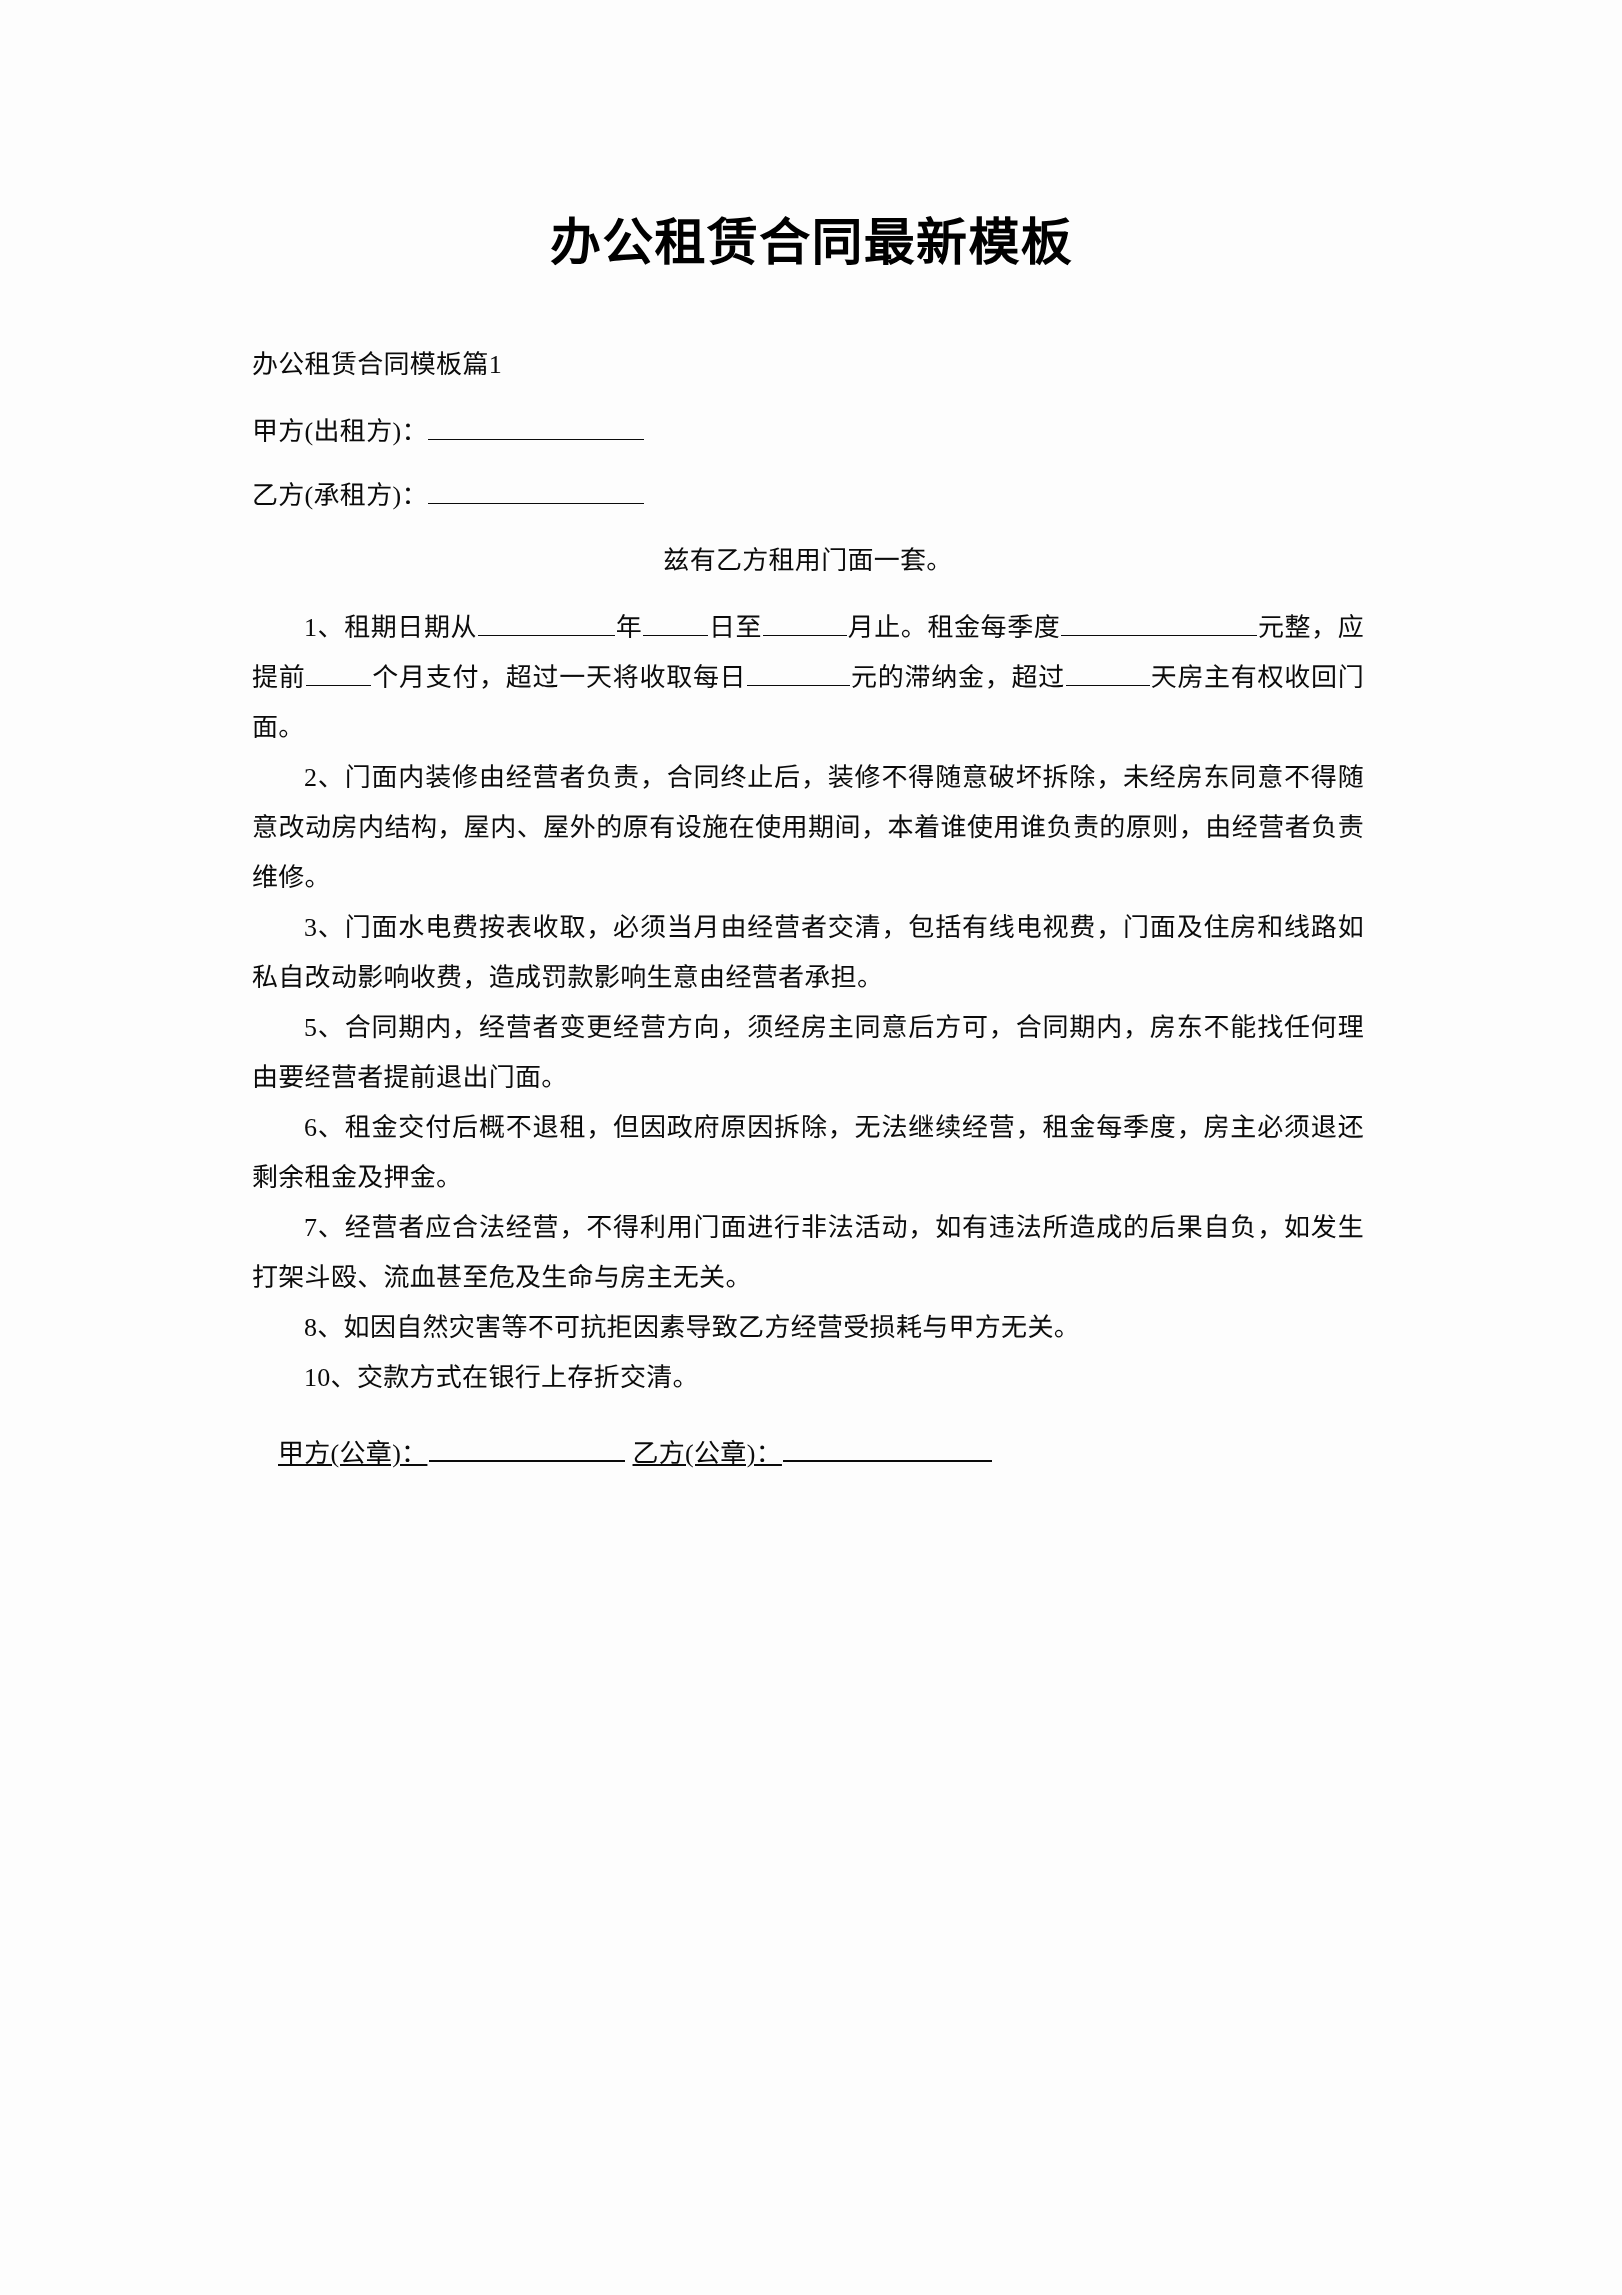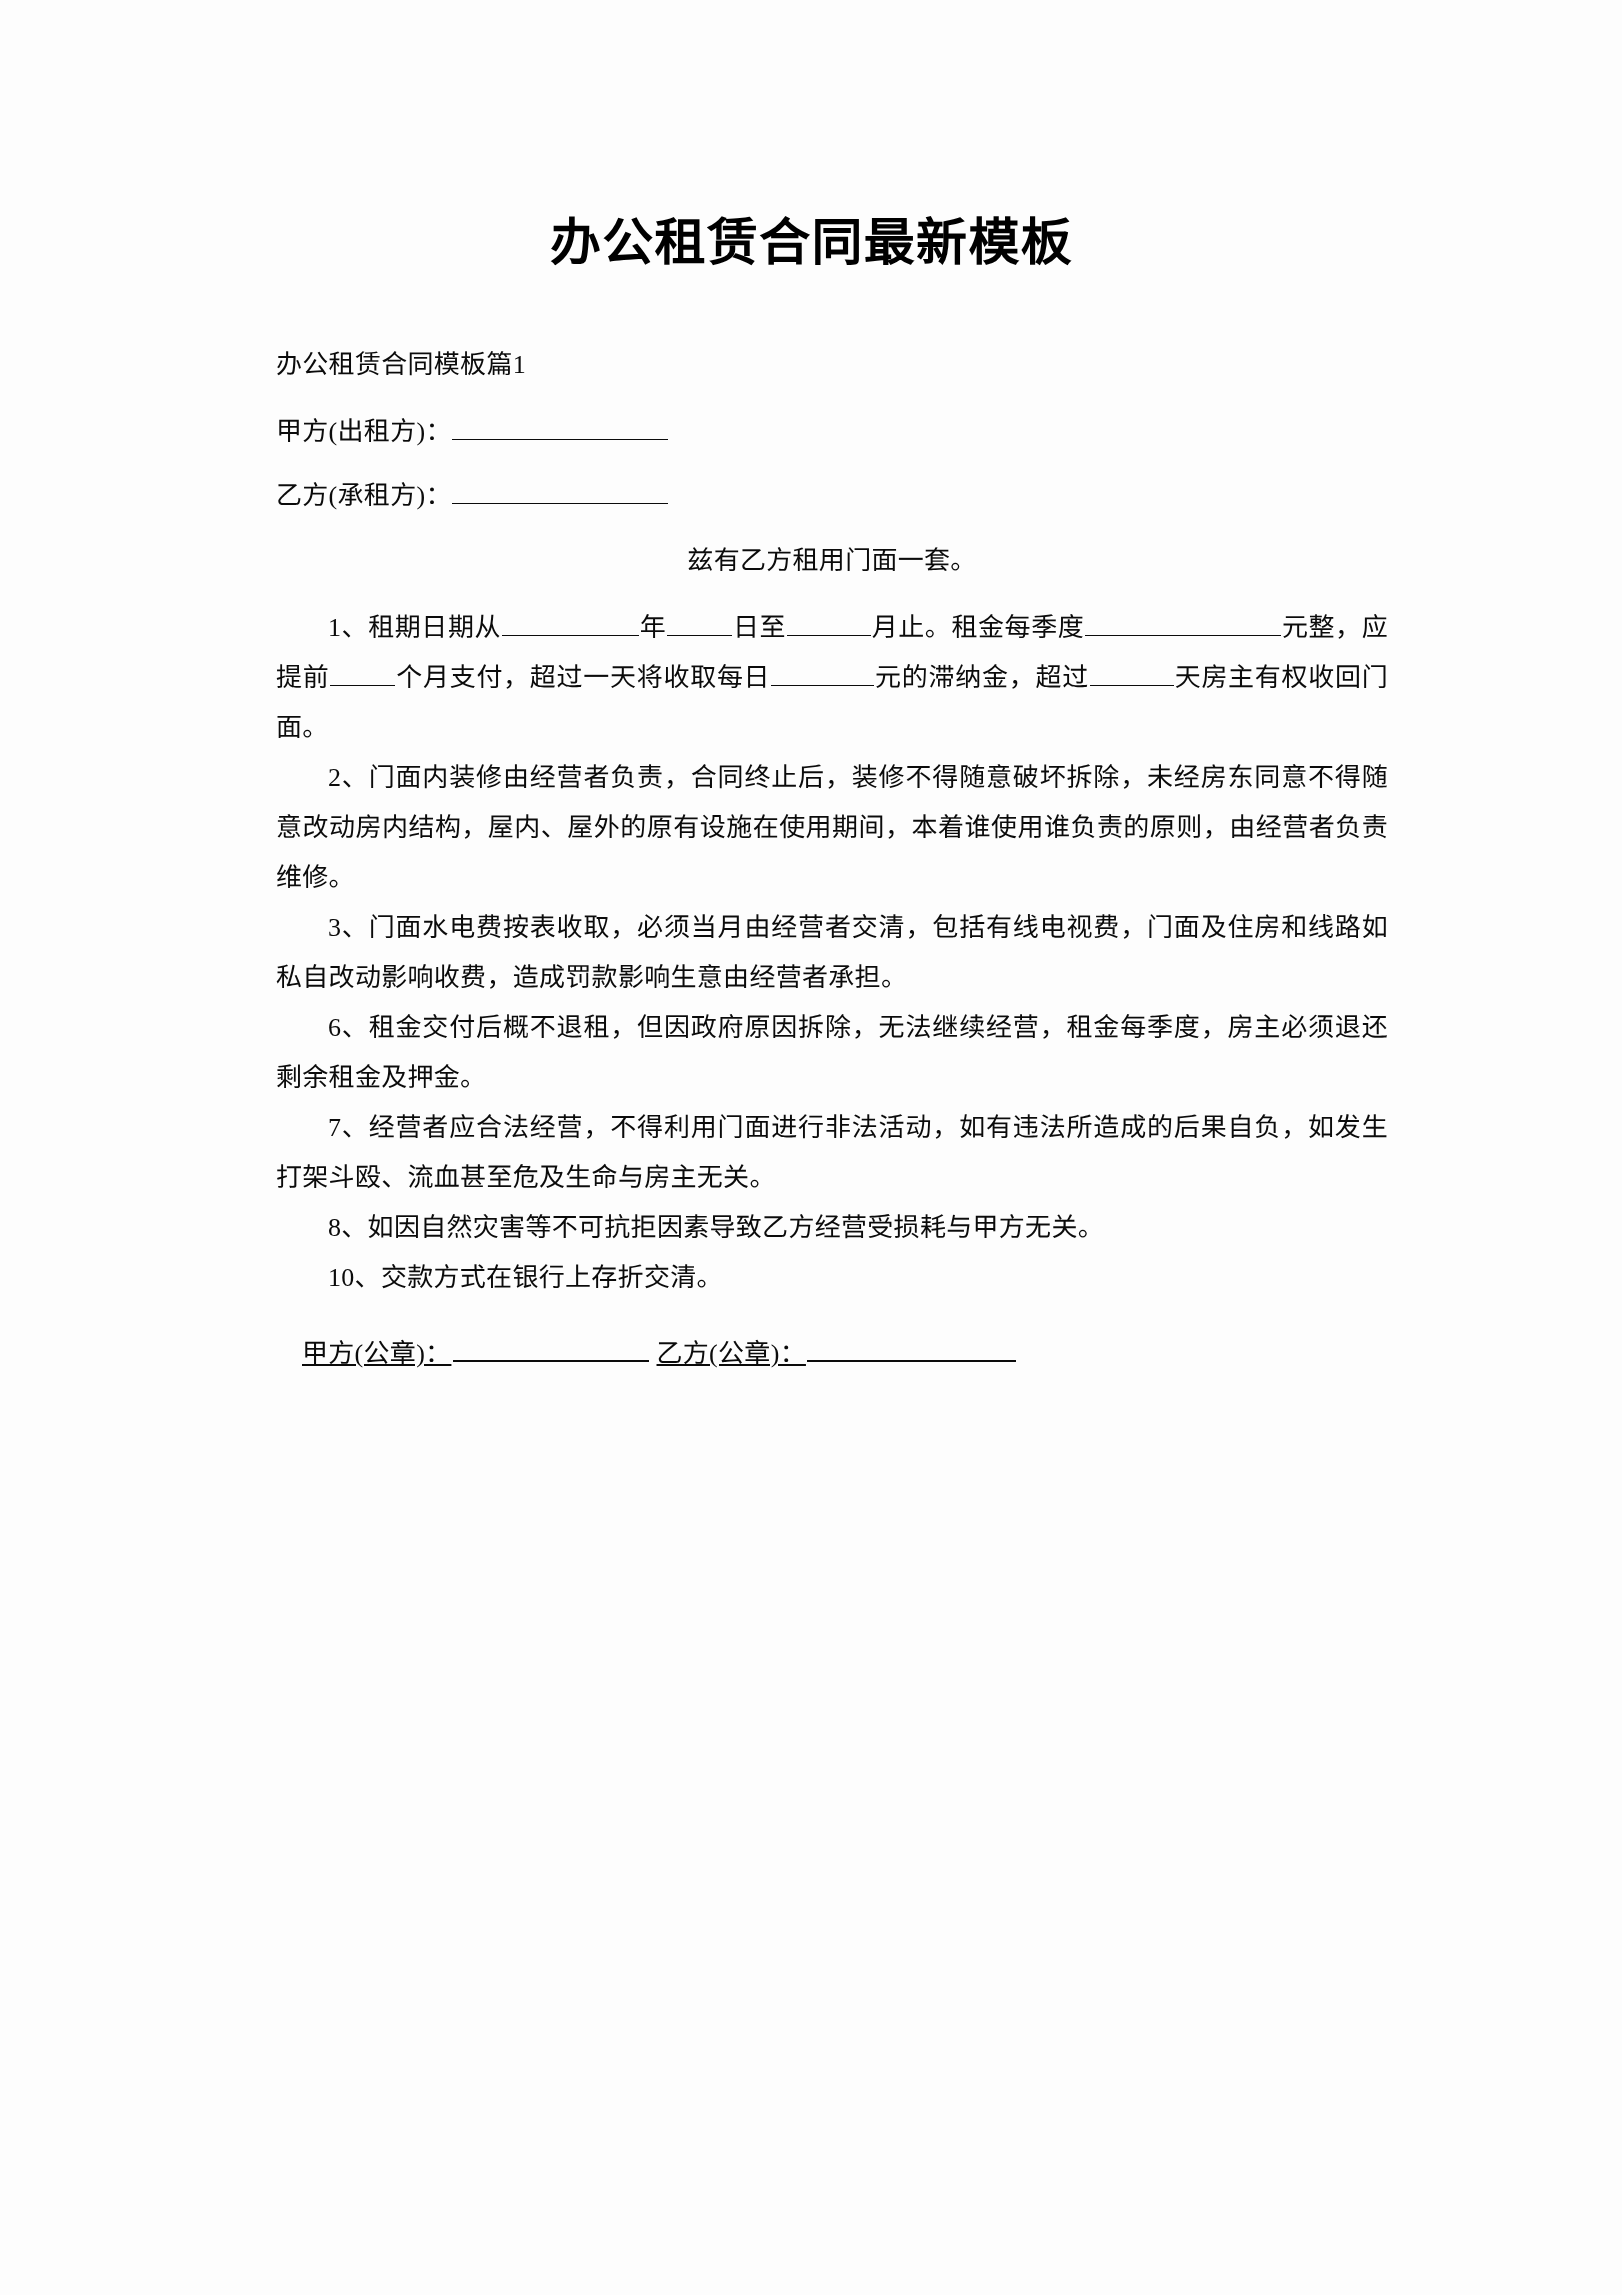--- a/index.html
+++ b/index.html
@@ -30,21 +30,21 @@
     font-weight: 700;
     font-size: 51px;
     line-height: 1.12;
     letter-spacing: 1.3px;
     color: #000000;
   }
 
   
   .body-block {
     position: absolute;
-    left: 276px;
+    left: 252px;
     top: 340px;
     width: 1112px;
   }
 
   .para {
     font-size: 26px;
     line-height: 50px;
     text-align: justify;
     text-justify: inter-ideograph;
     margin: 0 0 0 0;
@@ -125,20 +125,21 @@
 
     <p class="para notice">兹有乙方租用门面一套。</p>
 
     <p class="para clause"><span>1、</span><span>租期日期从</span><span class="blank w6"></span><span>年</span><span class="blank w3"></span><span>日至</span><span class="blank w4"></span><span>月止。租金每季度</span><span class="blank w8"></span><span>元整，应提前</span><span class="blank w3"></span><span>个月支付，超过一天将收取每日</span><span class="blank w5"></span><span>元的滞纳金，超过</span><span class="blank w4"></span><span>天房主有权收回门面。</span></p>
 
     <p class="para clause"><span>2、</span><span>门面内装修由经营者负责，合同终止后，装修不得随意破坏拆除，未经房东同意不得随意改动房内结构，屋内、屋外的原有设施在使用期间，本着谁使用谁负责的原则，由经营者负责维修。</span></p>
 
     <p class="para clause"><span>3、</span><span>门面水电费按表收取，必须当月由经营者交清，包括有线电视费，门面及住房和线路如私自改动影响收费，造成罚款影响生意由经营者承担。</span></p>
 
 
+    <p class="para clause"><span>5、</span><span>合同期内，经营者变更经营方向，须经房主同意后方可，合同期内，房东不能找任何理由要经营者提前退出门面。</span></p>
 
     <p class="para clause"><span>6、</span><span>租金交付后概不退租，但因政府原因拆除，无法继续经营，租金每季度，房主必须退还剩余租金及押金。</span></p>
 
     <p class="para clause"><span>7、</span><span>经营者应合法经营，不得利用门面进行非法活动，如有违法所造成的后果自负，如发生打架斗殴、流血甚至危及生命与房主无关。</span></p>
 
     <p class="para clause"><span>8、</span><span>如因自然灾害等不可抗拒因素导致乙方经营受损耗与甲方无关。</span></p>
 
 
     <p class="para clause"><span>10、</span><span>交款方式在银行上存折交清。</span></p>
 

